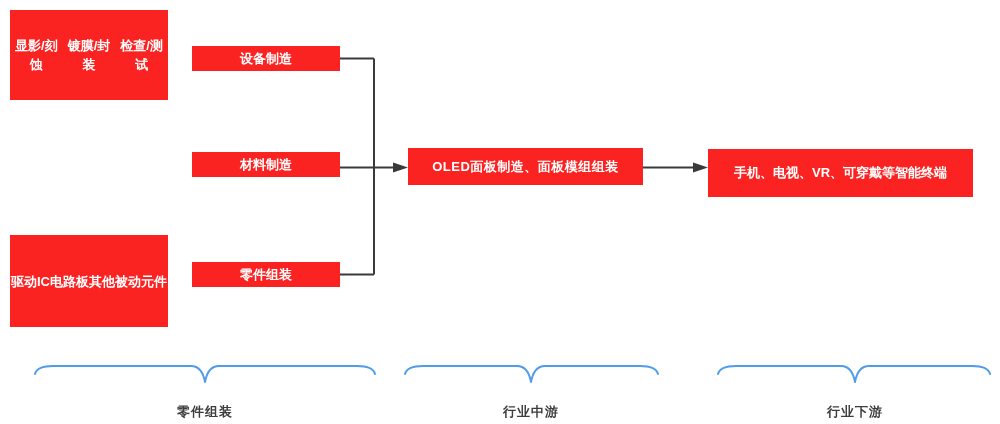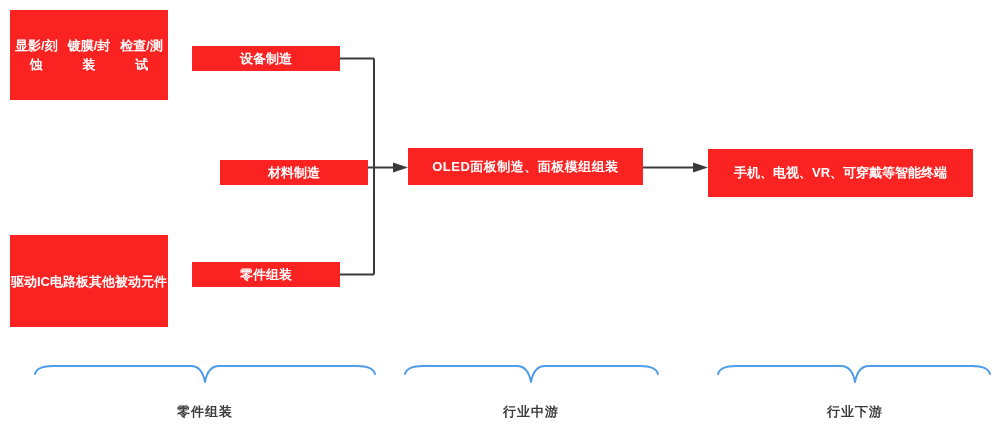--- a/index.html
+++ b/index.html
@@ -74,21 +74,21 @@
   </div>
   <div class="redbox bigbox" style="top:235px;height:92px;">
     <span class="line">驱动IC</span>
     <span class="line">电路板</span>
     <span class="line">其他被动元件</span>
   </div>
 
   <div class="redbox smallbox" style="top:46px;">
     <span>设备制造</span>
   </div>
-  <div class="redbox smallbox" style="top:160px;margin-left:28px;">
+  <div class="redbox smallbox" style="top:152px;">
     <span>材料制造</span>
   </div>
   <div class="redbox smallbox" style="top:262px;">
     <span>零件组装</span>
   </div>
 
   <div class="redbox midbox">
     <span>OLED面板制造、面板模组组装</span>
   </div>
 

